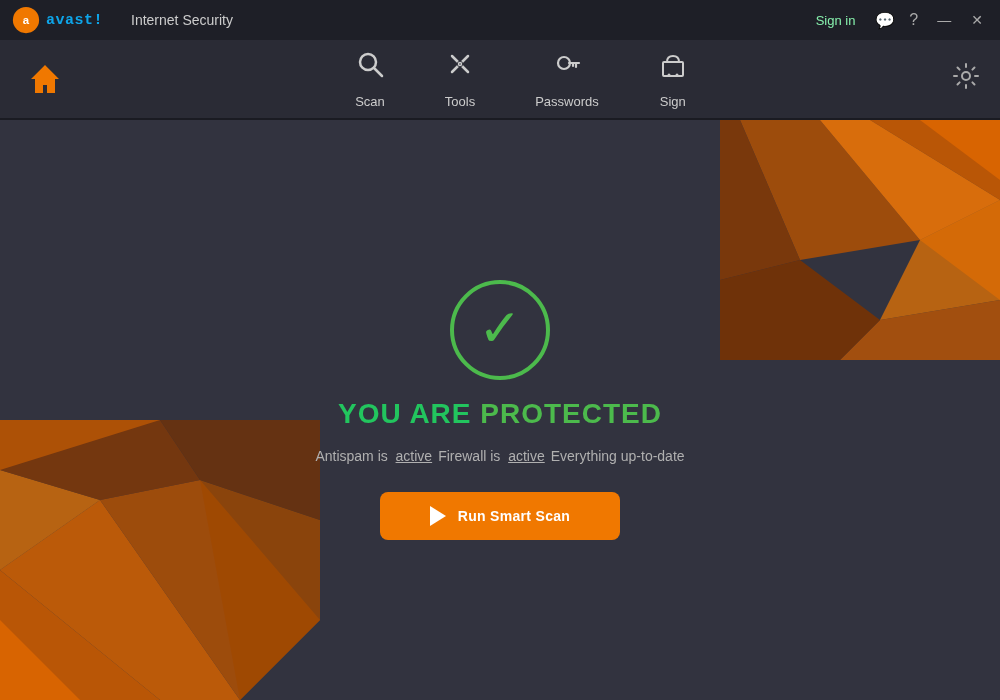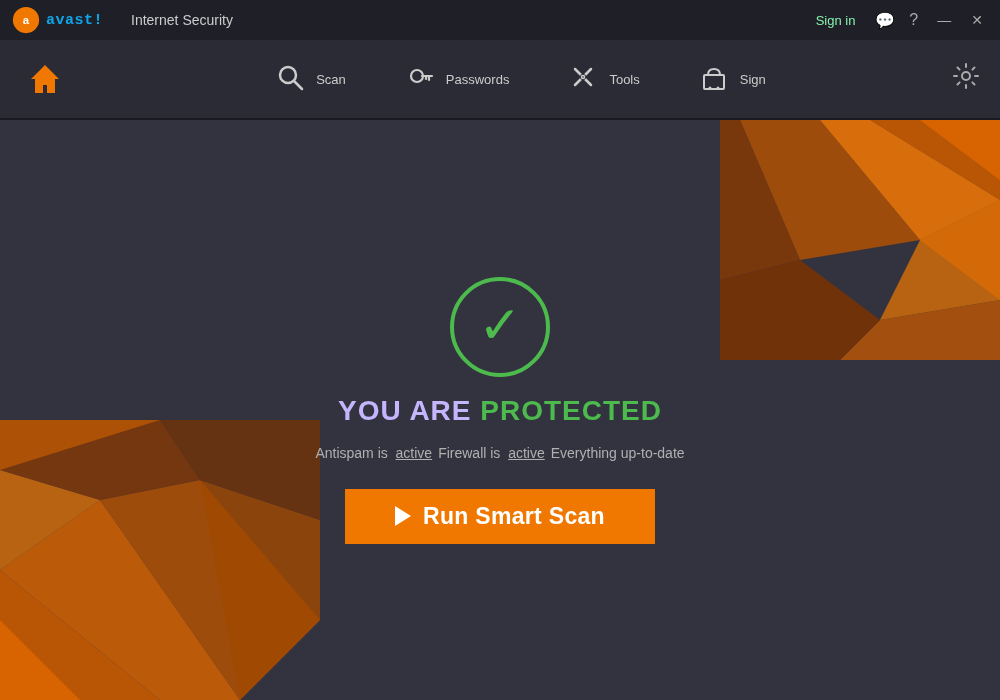--- a/index.html
+++ b/index.html
@@ -96,21 +96,21 @@
     }
     .nav-items {
       display: flex;
       align-items: center;
       gap: 0;
       flex: 1;
       justify-content: center;
     }
     .nav-item {
       display: flex;
-      flex-direction: row;
+      flex-direction: column;
       align-items: center;
       gap: 12px;
       padding: 10px 30px;
       cursor: pointer;
       color: #ccc;
       font-size: 13px;
     }
     .nav-icon {
       font-size: 24px;
       line-height: 1;
@@ -183,21 +183,21 @@
 
     
     .protection-title {
       font-size: 28px;
       font-weight: 700;
       color: #e0e0e0;
       letter-spacing: 1px;
       text-transform: uppercase;
     }
     .protection-title span {
-      color: #c4b5fd;
+      color: #22c55e;
     }
 
     
     .status-lines {
       display: flex;
       flex-direction: row;
       align-items: center;
       gap: 6px;
     }
     .status-line {
@@ -207,23 +207,23 @@
     .status-line a {
       color: #b0b0b0;
       text-decoration: underline;
     }
 
     
     .scan-btn {
       background: #f07800;
       color: #fff;
       border: none;
-      border-radius: 0;
+      border-radius: 8px;
       padding: 14px 50px;
-      font-size: 23px;
+      font-size: 14px;
       font-weight: 600;
       cursor: pointer;
       display: flex;
       align-items: center;
       gap: 12px;
       margin-top: 10px;
       letter-spacing: 0.3px;
     }
     .play-triangle {
       width: 0;
@@ -273,45 +273,45 @@
   <div class="nav-items">
 
     <div class="nav-item">
       <span class="nav-icon">
         <svg width="28" height="28" viewBox="0 0 28 28" fill="none" xmlns="http://www.w3.org/2000/svg">
           <circle cx="12" cy="12" r="8" stroke="#ccc" stroke-width="2.5" fill="none"></circle>
           <line x1="18" y1="18" x2="26" y2="26" stroke="#ccc" stroke-width="2.5" stroke-linecap="round"></line>
         </svg>
       </span>
       <span>Scan</span>
+    </div>
+
+    <div class="nav-item">
+      <span class="nav-icon">
+        <svg width="28" height="28" viewBox="0 0 28 28" fill="none">
+
+          <line x1="6" y1="22" x2="22" y2="6" stroke="#ccc" stroke-width="2.5" stroke-linecap="round"></line>
+          <line x1="22" y1="22" x2="6" y2="6" stroke="#ccc" stroke-width="2.5" stroke-linecap="round"></line>
+          <circle cx="14" cy="14" r="3" fill="#2a2b35"></circle>
+          <circle cx="14" cy="14" r="1.5" stroke="#ccc" stroke-width="1.5" fill="none"></circle>
+        </svg>
+      </span>
+      <span>Tools</span>
     </div>
 
     <div class="nav-item">
       <span class="nav-icon">
         <svg width="28" height="28" viewBox="0 0 28 28" fill="none">
           <circle cx="11" cy="13" r="6" stroke="#ccc" stroke-width="2.2" fill="none"></circle>
           <line x1="16" y1="13" x2="26" y2="13" stroke="#ccc" stroke-width="2.2" stroke-linecap="round"></line>
           <line x1="23" y1="13" x2="23" y2="17" stroke="#ccc" stroke-width="2.2" stroke-linecap="round"></line>
           <line x1="20" y1="13" x2="20" y2="16" stroke="#ccc" stroke-width="2.2" stroke-linecap="round"></line>
         </svg>
       </span>
       <span>Passwords</span>
-    </div>
-
-    <div class="nav-item">
-      <span class="nav-icon">
-        <svg width="28" height="28" viewBox="0 0 28 28" fill="none">
-
-          <line x1="6" y1="22" x2="22" y2="6" stroke="#ccc" stroke-width="2.5" stroke-linecap="round"></line>
-          <line x1="22" y1="22" x2="6" y2="6" stroke="#ccc" stroke-width="2.5" stroke-linecap="round"></line>
-          <circle cx="14" cy="14" r="3" fill="#2a2b35"></circle>
-          <circle cx="14" cy="14" r="1.5" stroke="#ccc" stroke-width="1.5" fill="none"></circle>
-        </svg>
-      </span>
-      <span>Tools</span>
     </div>
 
     <div class="nav-item">
       <span class="nav-icon">
         <svg width="28" height="28" viewBox="0 0 28 28" fill="none">
           <rect x="4" y="12" width="20" height="14" rx="1" stroke="#ccc" stroke-width="2" fill="none"></rect>
           <path d="M8 12 Q8 6 14 6 Q20 6 20 12" stroke="#ccc" stroke-width="2" fill="none"></path>
           <line x1="10" y1="12" x2="10" y2="10" stroke="none"></line>
 
           <circle cx="10" cy="25" r="1.5" fill="#ccc"></circle>

